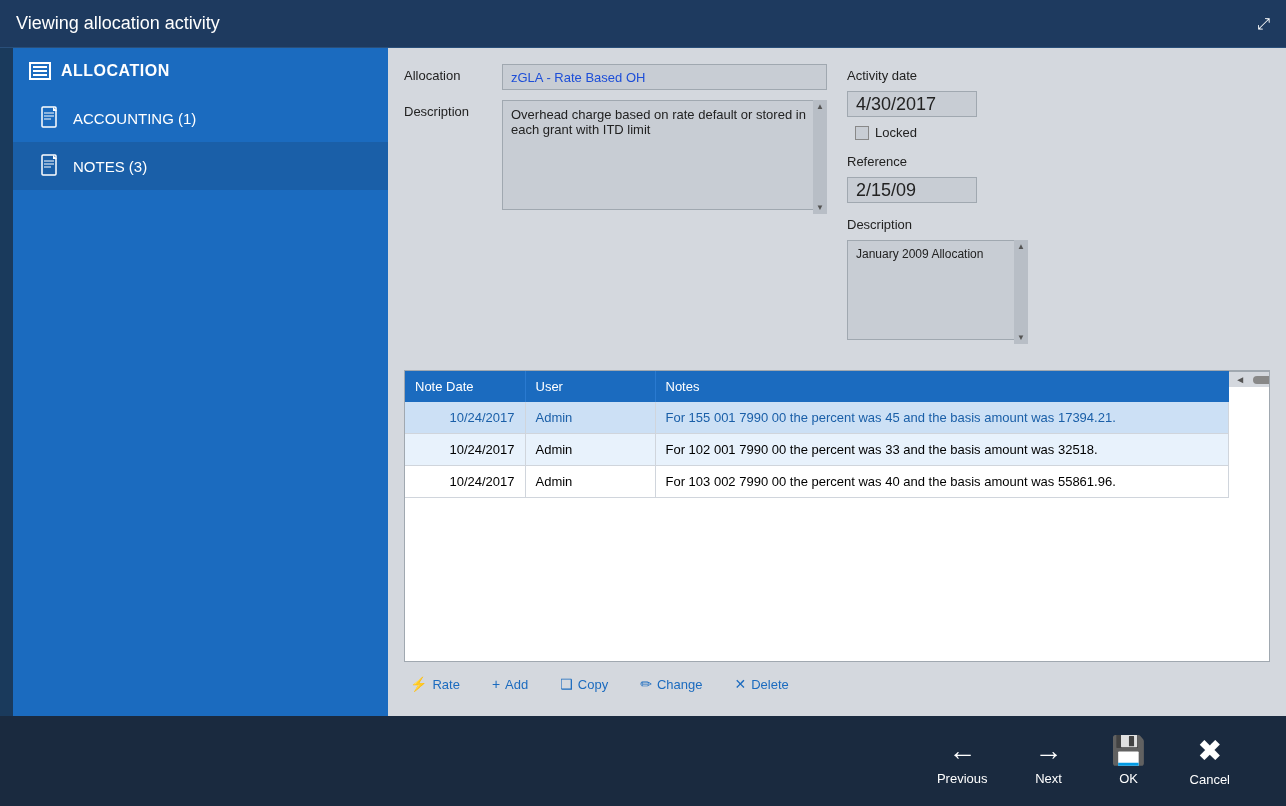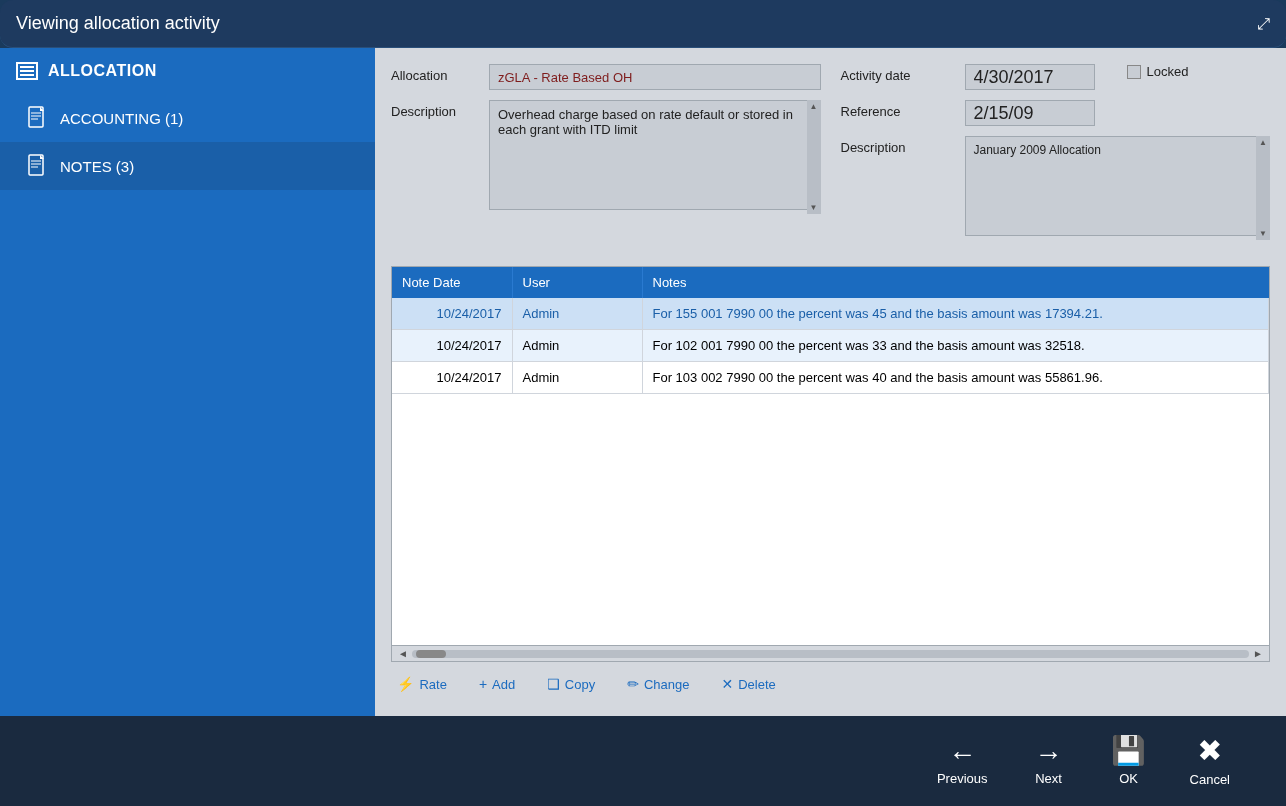--- a/index.html
+++ b/index.html
@@ -18,34 +18,34 @@
       background: #1e3a5f;
       color: white;
       font-size: 18px;
       font-weight: 400;
       padding: 8px 16px;
       display: flex;
       align-items: center;
       justify-content: space-between;
       border-bottom: 1px solid #2a4f7a;
       height: 48px;
-      border-radius: 13px;
     }
 
     .title-bar .maximize-icon {
       color: white;
       font-size: 16px;
       cursor: pointer;
     }
 
     
     .main-content {
       display: flex;
       flex: 1;
       overflow: hidden;
+      margin-left: 13px;
     }
 
     
     .sidebar {
       width: 375px;
       background: #1b6bbf;
       display: flex;
       flex-direction: column;
       padding: 0;
     }
@@ -142,21 +142,21 @@
       color: #222;
       min-width: 90px;
       padding-top: 4px;
     }
 
     .form-input {
       background: #c8cdd4;
       border: 1px solid #a0a8b0;
       padding: 4px 8px;
       font-size: 13px;
-      color: #7f1d1d;
+      color: #1d4ed8;
       flex: 1;
       height: 26px;
     }
 
     .form-textarea {
       background: #c8cdd4;
       border: 1px solid #a0a8b0;
       padding: 6px 8px;
       font-size: 13px;
       color: #222;
@@ -212,21 +212,21 @@
       color: #222;
     }
 
     
     .table-container {
       flex: 1;
       background: white;
       border: 1px solid #a0a8b0;
       overflow: hidden;
       display: flex;
-      flex-direction: column;
+      flex-direction: row;
     }
 
     .notes-table {
       width: 100%;
       border-collapse: collapse;
       font-size: 13px;
     }
 
     .notes-table thead tr {
       background: #1b6bbf;
@@ -387,21 +387,22 @@
     }
 
     .row-1-selected {
       background: #cce0f5 !important;
     }
 
     .right-form-row {
       display: flex;
       align-items: flex-start;
       margin-bottom: 10px;
-      gap: 24px;
+      gap: 8px;
+      flex-direction: column;
     }
 
     .right-label {
       font-size: 13px;
       color: #222;
       min-width: 100px;
       padding-top: 4px;
     }
 
     .right-input {

